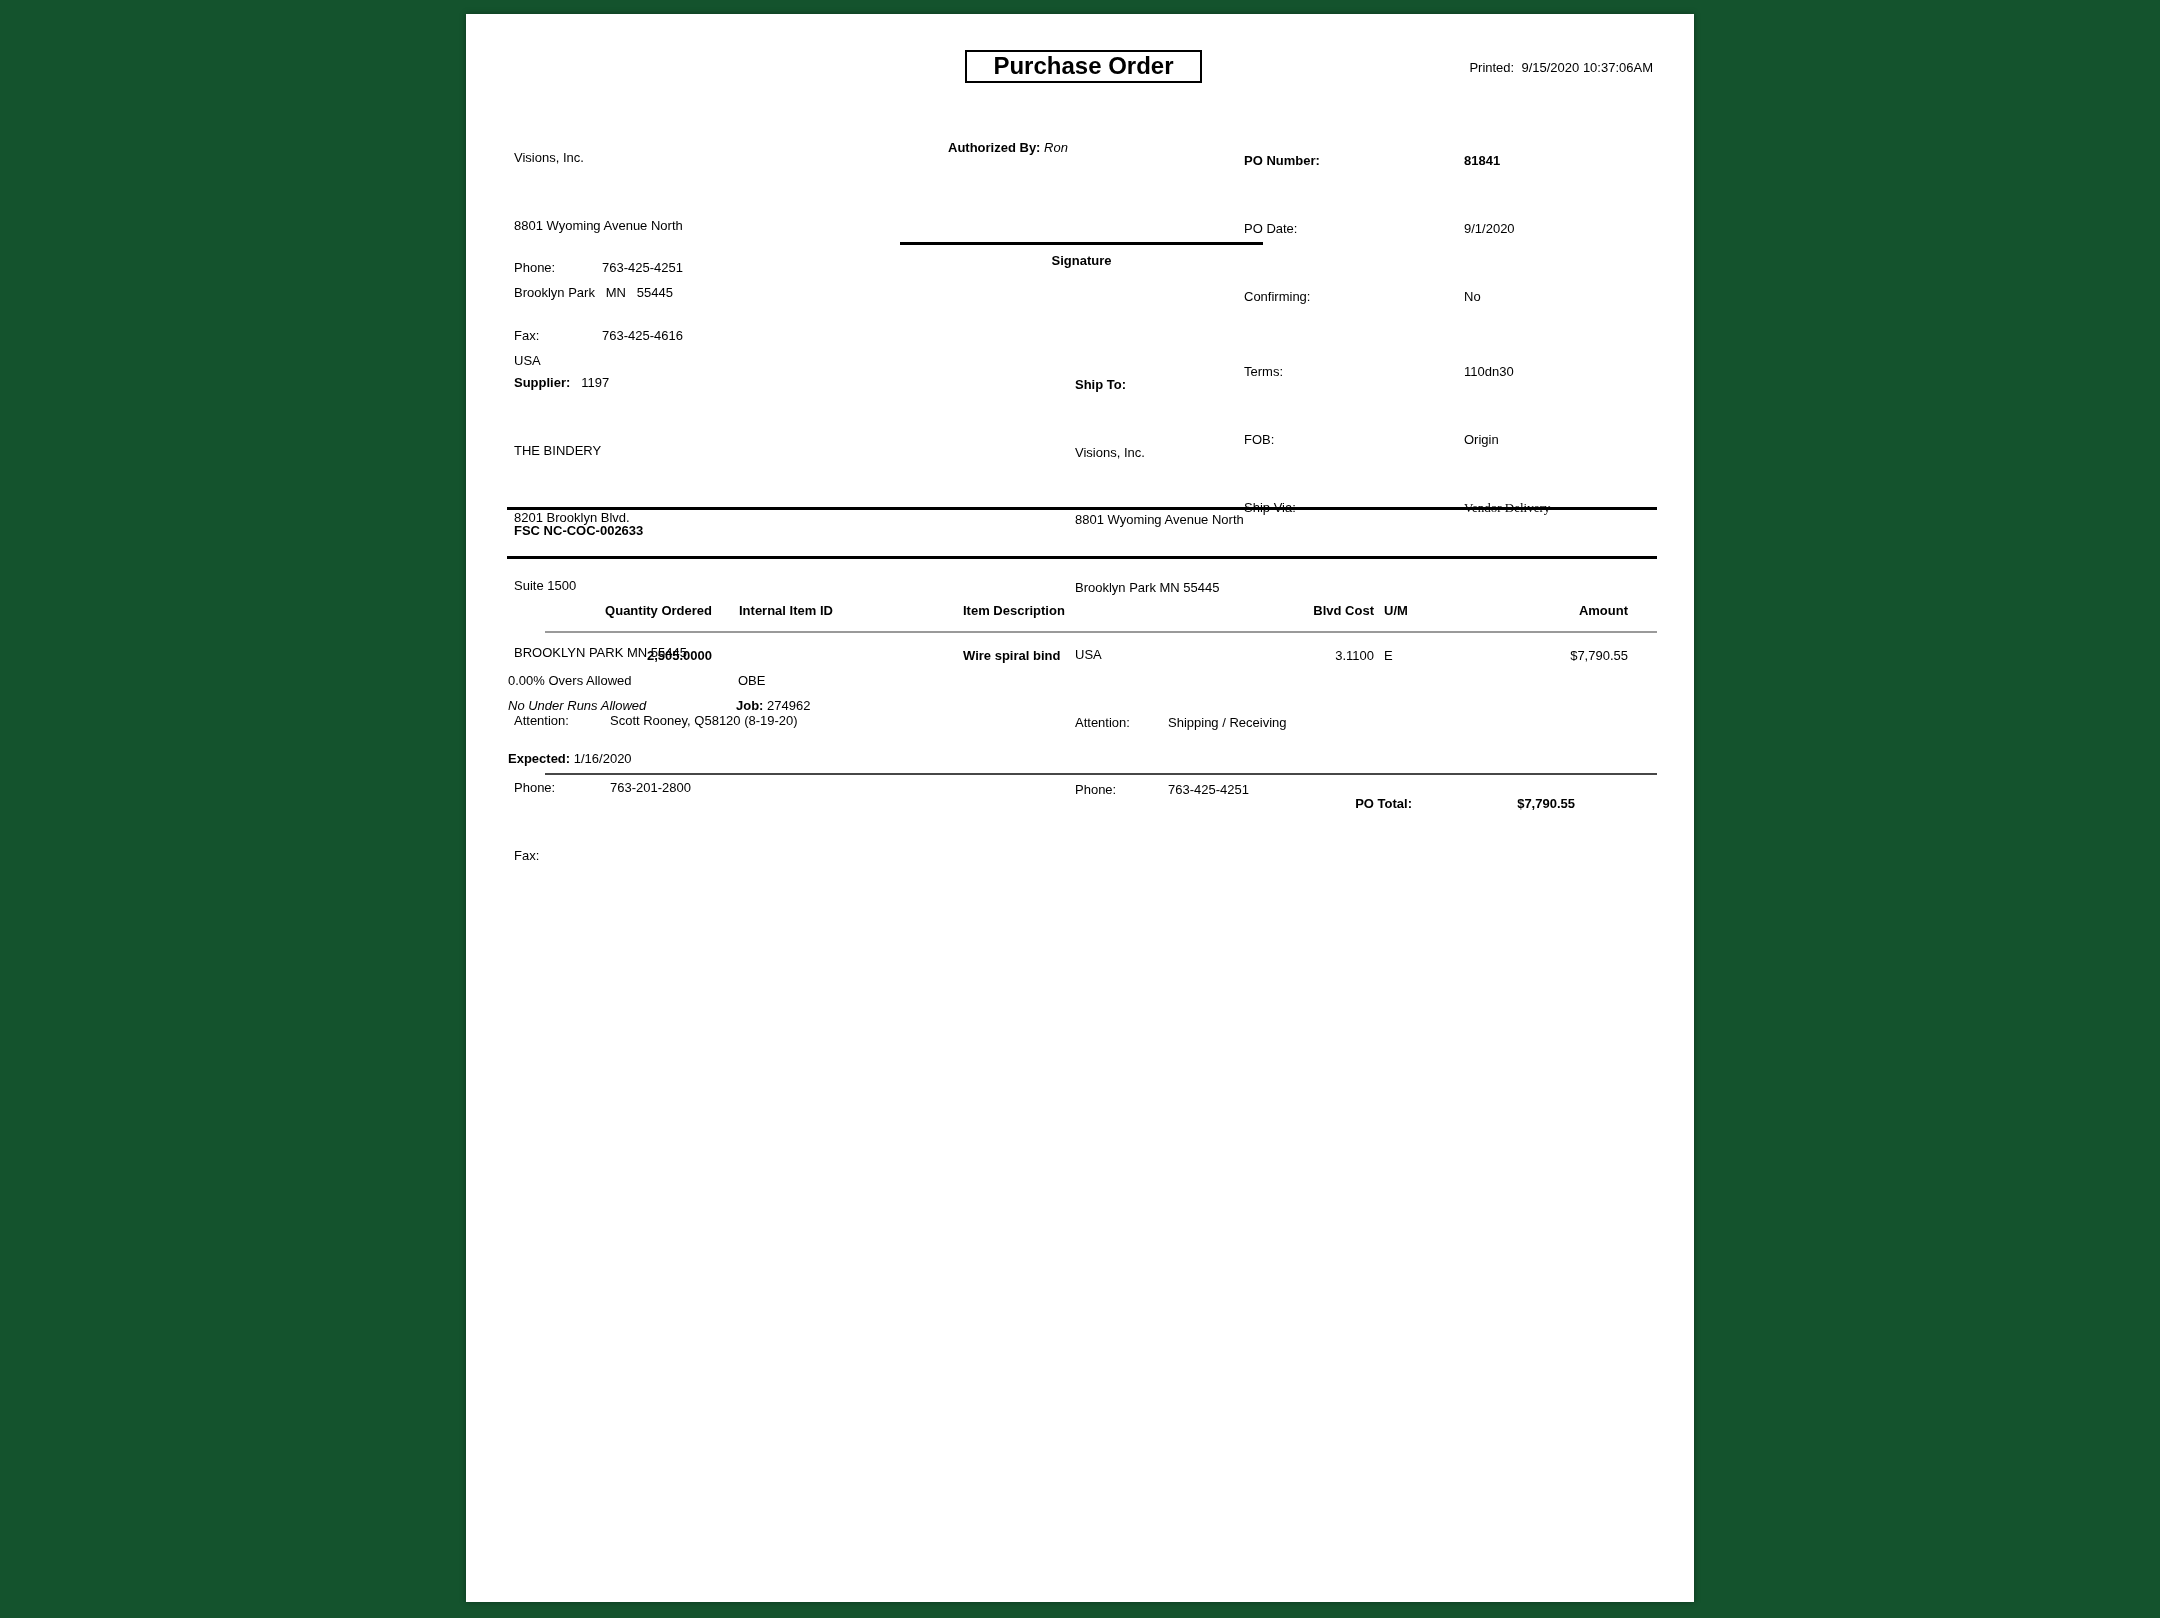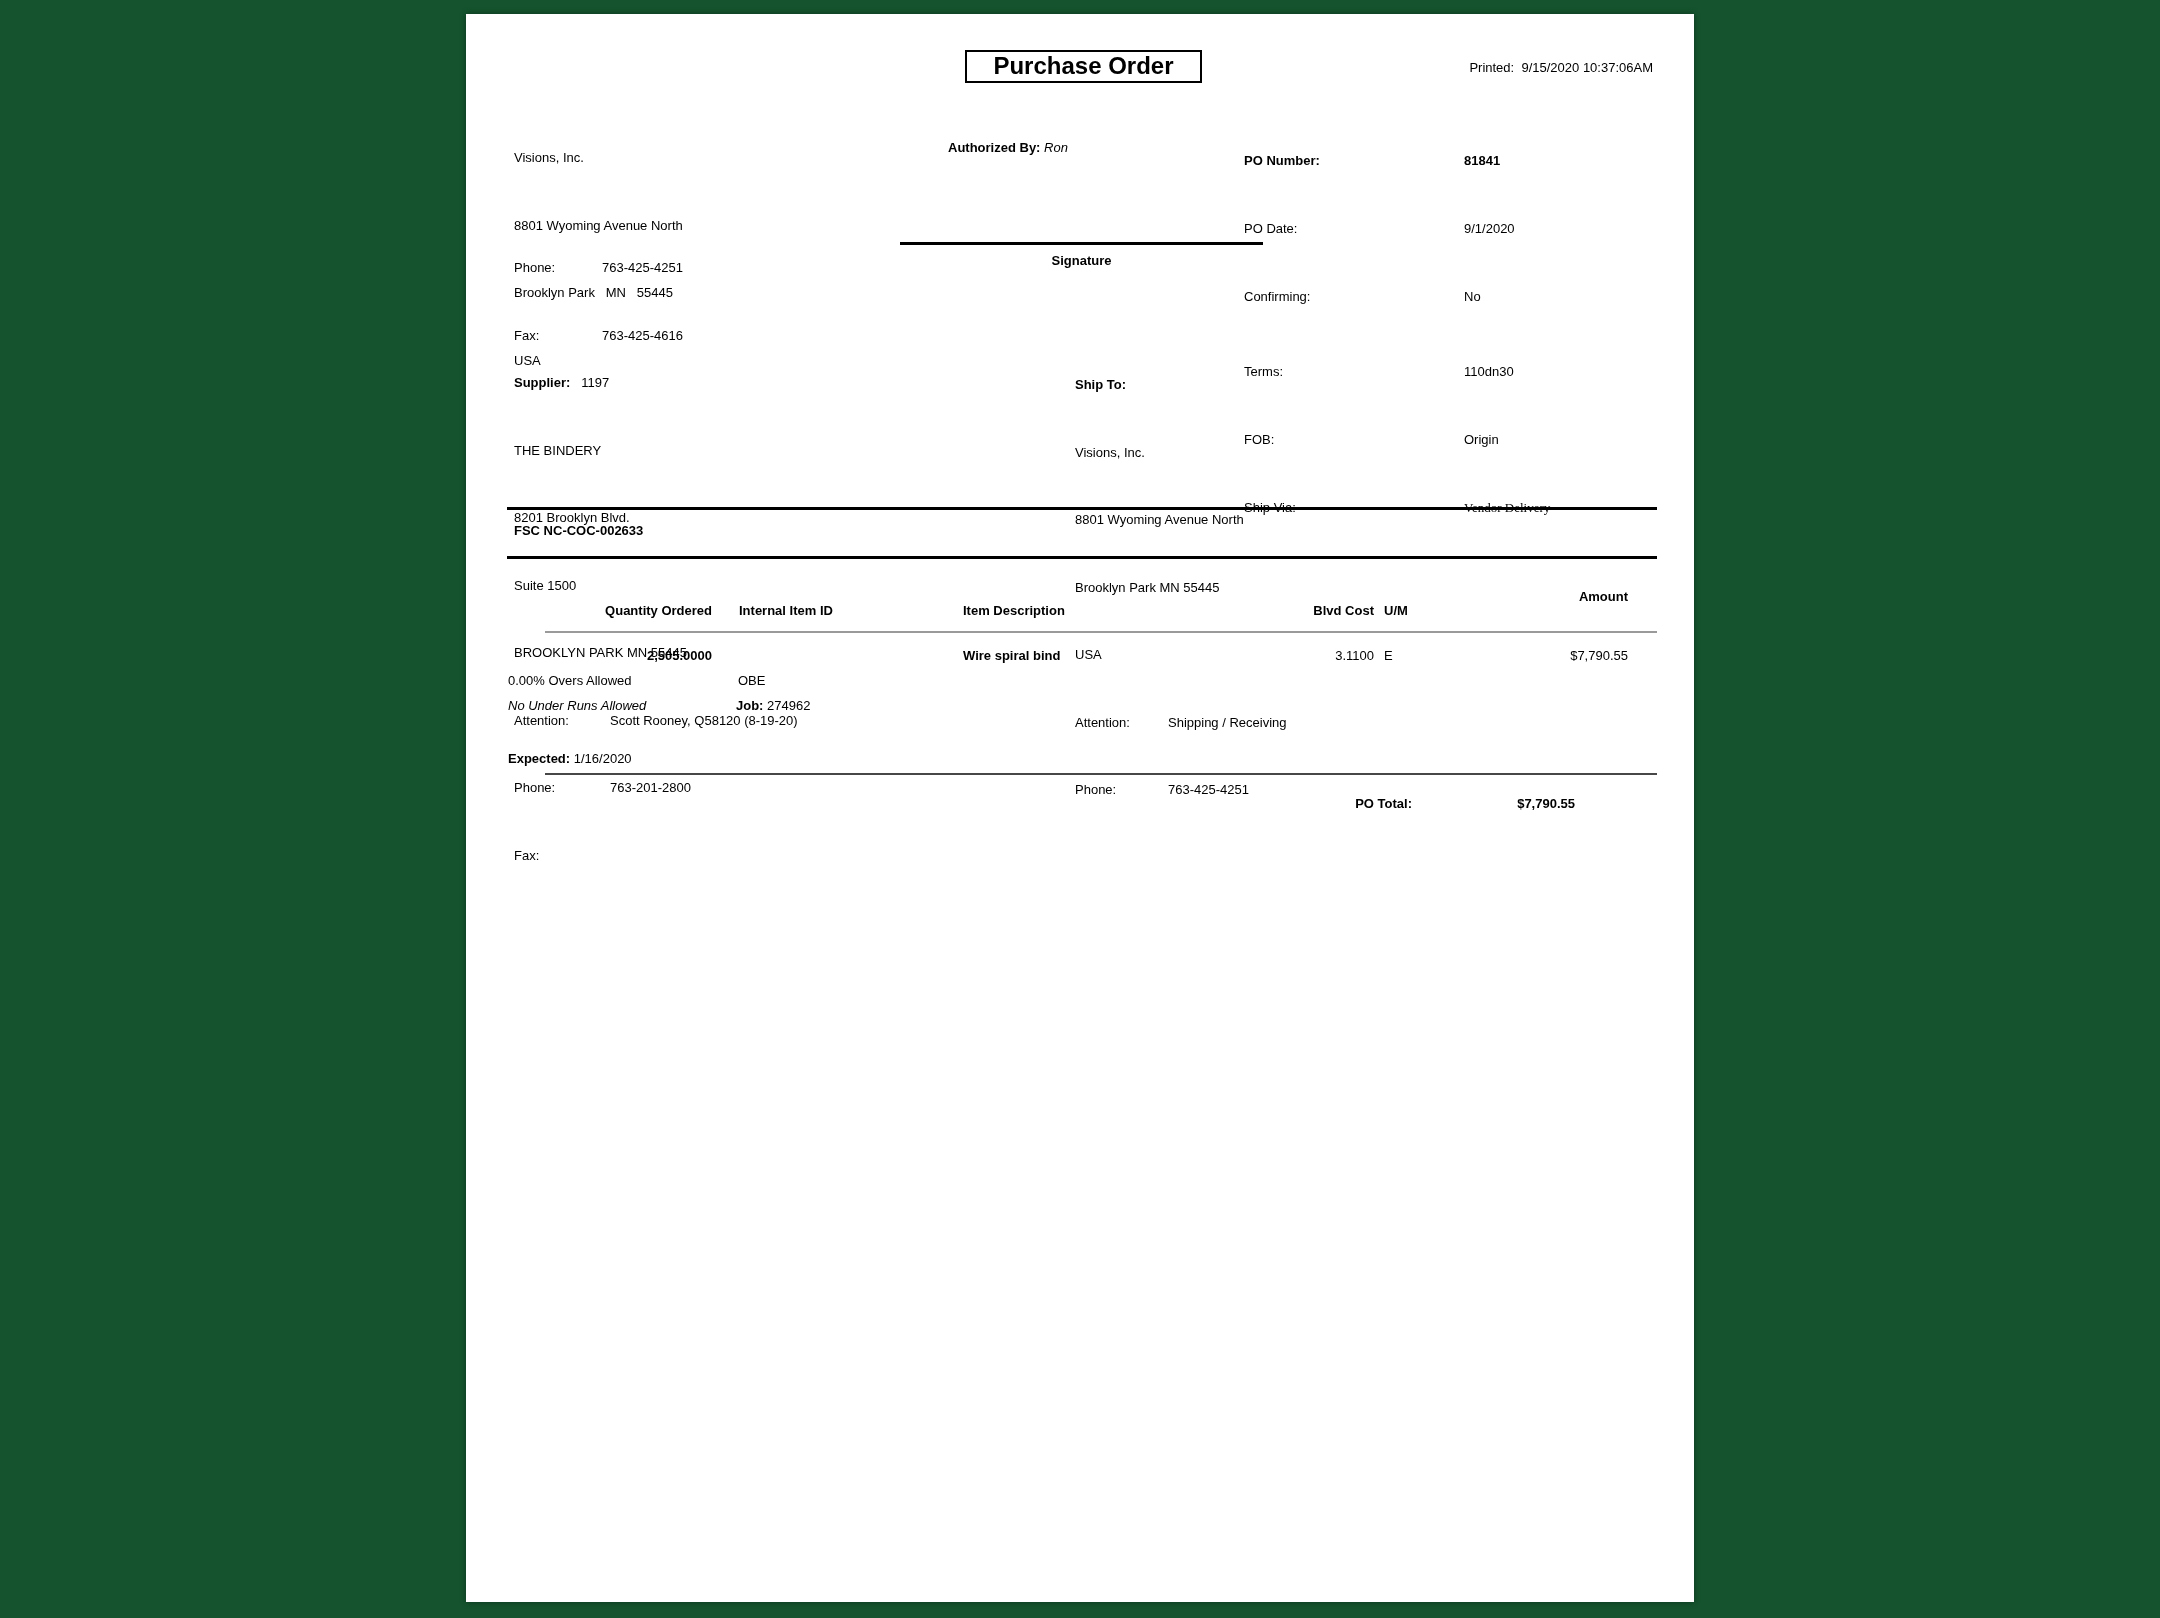--- a/index.html
+++ b/index.html
@@ -139,21 +139,21 @@
 
     <div class="abs hr-thick" style="top:493px;"></div>
     <div class="abs t b" style="left:48px; top:506px;">FSC NC-COC-002633</div>
     <div class="abs hr-thick" style="top:542px;"></div>
 
     <div class="abs t b col-qty" style="top:586px;">Quantity Ordered</div>
     <div class="abs t b col-itemid" style="top:586px;">Internal Item ID</div>
     <div class="abs t b col-desc" style="top:586px;">Item Description</div>
     <div class="abs t b col-cost" style="top:586px;">Blvd Cost</div>
     <div class="abs t b col-um" style="top:586px;">U/M</div>
-    <div class="abs t b col-amt" style="top:572px;text-align:right;">Amount</div>
+    <div class="abs t b col-amt" style="top:586px;text-align:right;">Amount</div>
 
     <div class="abs hr-gray" style="top:617px;"></div>
 
     <div class="abs t b col-qty" style="top:631px;">2,505.0000</div>
     <div class="abs t b col-desc" style="top:631px;">Wire spiral bind</div>
     <div class="abs t col-cost" style="top:631px;">3.1100</div>
     <div class="abs t col-um" style="top:631px;">E</div>
     <div class="abs t col-amt" style="top:631px;">$7,790.55</div>
 
     <div class="abs t" style="left:42px; top:656px;">0.00% Overs Allowed</div>

